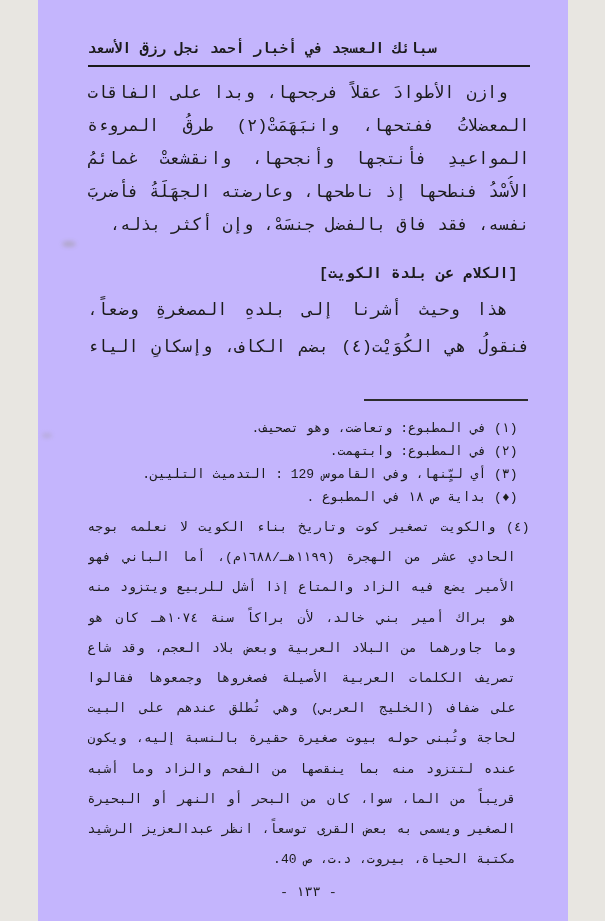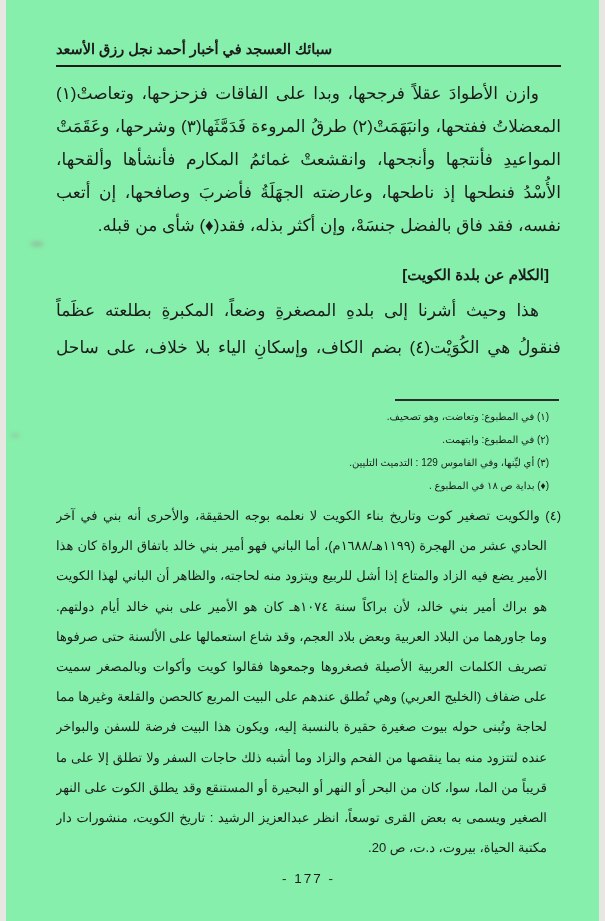--- a/index.html
+++ b/index.html
@@ -1,24 +1,24 @@
 <!DOCTYPE html>
 <html lang="ar" dir="rtl"><head>
 <meta charset="utf-8">
 <style>
   html, body { margin: 0; padding: 0; background: #e8e6e1; }
   .page {
     position: relative;
-    width: 593px;
+    width: 530px;
     height: 921px;
     margin: 0 auto;
-    background: #86efac;
+    background: #c4b5fd;
     color: #1b1b1b;
     direction: rtl;
-    font-family: Liberation Sans, sans-serif;
+    font-family: Liberation Mono, monospace;
     overflow: hidden;
   }
   .content { padding: 0 38px 0 50px; }
 
   
   .hdr-title {
     margin-top: 38px;
     text-align: left;
     font-weight: 700;
     font-size: 14.5px;
@@ -50,21 +50,21 @@
 
   
   .fn-rule {
     margin-top: 33px;
     margin-left: auto;           
     width: 164px;
     border-top: 2px solid #2c2c2c;
     height: 0;
     margin-right: 2px;
   }
-  .fn-short { margin-top: 4px; padding-right: 12px; font-size: 10px; line-height: 23px; }
+  .fn-short { margin-top: 16px; padding-right: 12px; font-size: 13px; line-height: 23px; }
   .fn-short .line { max-height: 23px; }
   .note4 { margin-top: 7px; font-size: 13px; line-height: 23.2px; }
   .note4 .line { max-height: 23.2px; }
   .cont { padding-right: 14px; margin-top: 7px; }
 
   .page-number {
     margin-top: 12px;
     text-align: center;
     font-size: 13.5px;
     letter-spacing: 2px;
@@ -121,18 +121,18 @@
         <div class="line j cont">الحادي عشر من الهجرة (١١٩٩هـ/١٦٨٨م)، أما الباني فهو أمير بني خالد باتفاق الرواة كان هذا</div>
         <div class="line j cont">الأمير يضع فيه الزاد والمتاع إذا أشل للربيع ويتزود منه لحاجته، والظاهر أن الباني لهذا الكويت</div>
         <div class="line j cont">هو براك أمير بني خالد، لأن براكاً سنة ١٠٧٤هـ كان هو الأمير على بني خالد أيام دولتهم.</div>
         <div class="line j cont">وما جاورهما من البلاد العربية وبعض بلاد العجم، وقد شاع استعمالها على الألسنة حتى صرفوها</div>
         <div class="line j cont">تصريف الكلمات العربية الأصيلة فصغروها وجمعوها فقالوا كويت وأكوات وبالمصغر سميت البلدة</div>
         <div class="line j cont">على ضفاف (الخليج العربي) وهي تُطلق عندهم على البيت المربع كالحصن والقلعة وغيرها مما يبنى</div>
         <div class="line j cont">لحاجة وتُبنى حوله بيوت صغيرة حقيرة بالنسبة إليه، ويكون هذا البيت فرضة للسفن والبواخر ترسو</div>
         <div class="line j cont">عنده لتتزود منه بما ينقصها من الفحم والزاد وما أشبه ذلك حاجات السفر ولا تطلق إلا على ما يبنى</div>
         <div class="line j cont">قريباً من الما، سوا، كان من البحر أو النهر أو البحيرة أو المستنقع وقد يطلق الكوت على النهر</div>
         <div class="line j cont">الصغير ويسمى به بعض القرى توسعاً، انظر عبدالعزيز الرشيد : تاريخ الكويت، منشورات دار</div>
-        <div class="line r cont">مكتبة الحياة، بيروت، د.ت، ص 20.</div>
+        <div class="line r cont">مكتبة الحياة، بيروت، د.ت، ص 40.</div>
       </div>
 
-    <div class="page-number">- 177 -</div>
+    <div class="page-number">- ١٣٣ -</div>
   </div>
 </div>
 
 </body></html>

